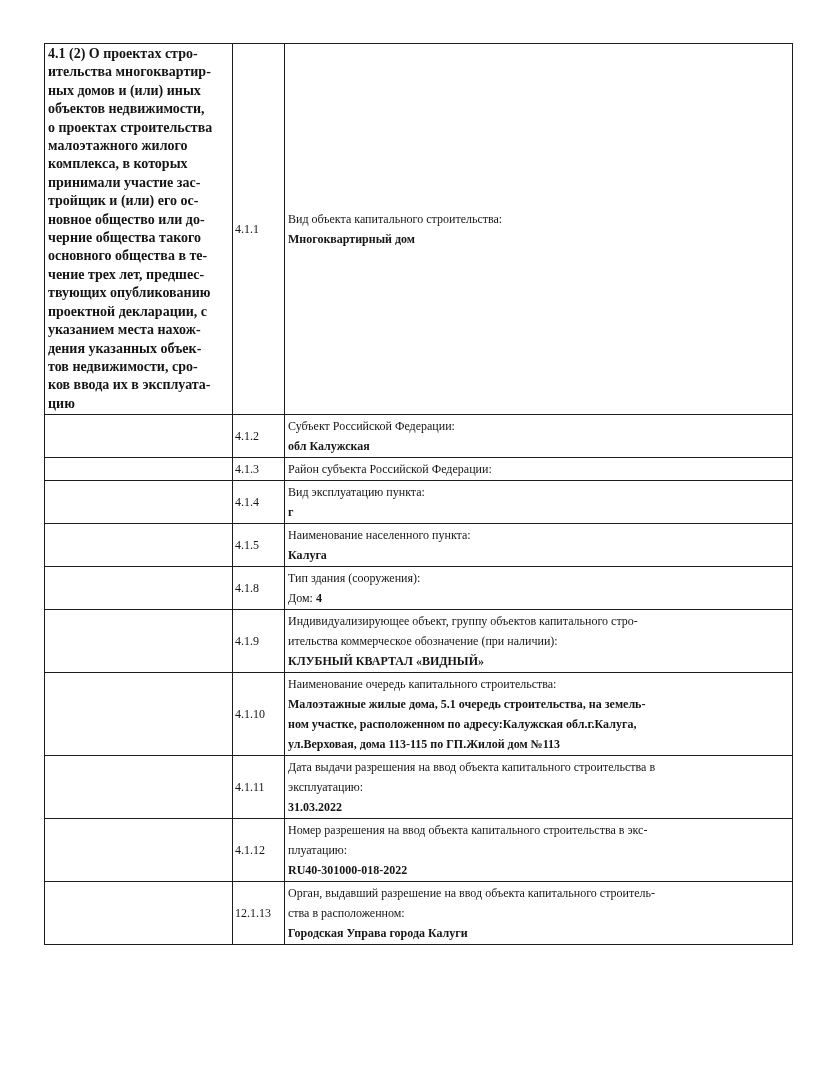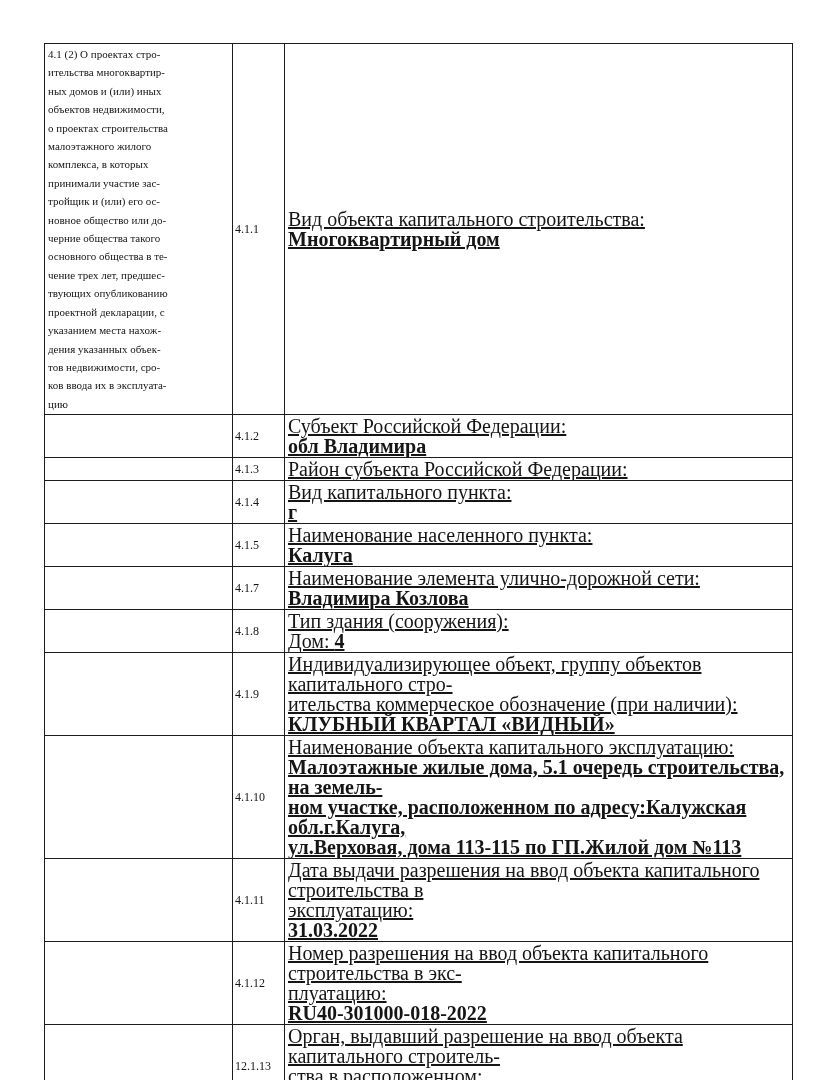--- a/index.html
+++ b/index.html
@@ -26,35 +26,35 @@
   table.doc-table td {
     border: 1px solid #1c1c1c;
     vertical-align: middle;
     overflow: hidden;
   }
   col.c-desc  { width: 188px; }
   col.c-code  { width: 52px;  }
   col.c-value { width: 508px; }
   td.desc {
     padding: 1px 2px 1px 3px;
-    font-size: 11px;
+    font-size: 14px;
     line-height: 18.4px;
     vertical-align: top;
     white-space: pre-line;
+    font-weight: bold;
   }
   td.code {
     padding: 1px 1px 1px 2px;
     font-size: 12px;
     line-height: 20px;
   }
   td.val {
     padding: 1px 4px 1px 3px;
-    font-size: 20px;
+    font-size: 12px;
     line-height: 20px;
-    text-decoration: underline;
   }
   .field-label {
     display: block;
     white-space: pre-line;
   }
   .value-line {
     display: block;
     white-space: pre-line;
   }
   .vbold {
@@ -97,53 +97,45 @@
     <td class="val">
       <span class="field-label">Вид объекта капитального строительства:</span>
       <span class="value-line"><span class="vprefix"></span><span class="vbold">Многоквартирный дом</span></span>
     </td>
   </tr>
         <tr>
     <td class="desc"></td>
     <td class="code">4.1.2</td>
     <td class="val">
       <span class="field-label">Субъект Российской Федерации:</span>
-      <span class="value-line"><span class="vprefix"></span><span class="vbold">обл Владимира</span></span>
+      <span class="value-line"><span class="vprefix"></span><span class="vbold">обл Калужская</span></span>
     </td>
   </tr>
         <tr>
     <td class="desc"></td>
     <td class="code">4.1.3</td>
     <td class="val">
       <span class="field-label">Район субъекта Российской Федерации:</span>
 
     </td>
   </tr>
         <tr>
     <td class="desc"></td>
     <td class="code">4.1.4</td>
     <td class="val">
-      <span class="field-label">Вид капитального пункта:</span>
+      <span class="field-label">Вид эксплуатацию пункта:</span>
       <span class="value-line"><span class="vprefix"></span><span class="vbold">г</span></span>
     </td>
   </tr>
         <tr>
     <td class="desc"></td>
     <td class="code">4.1.5</td>
     <td class="val">
       <span class="field-label">Наименование населенного пункта:</span>
       <span class="value-line"><span class="vprefix"></span><span class="vbold">Калуга</span></span>
-    </td>
-  </tr>
-        <tr>
-    <td class="desc"></td>
-    <td class="code">4.1.7</td>
-    <td class="val">
-      <span class="field-label">Наименование элемента улично-дорожной сети:</span>
-      <span class="value-line"><span class="vprefix"></span><span class="vbold">Владимира Козлова</span></span>
     </td>
   </tr>
         <tr>
     <td class="desc"></td>
     <td class="code">4.1.8</td>
     <td class="val">
       <span class="field-label">Тип здания (сооружения):</span>
       <span class="value-line"><span class="vprefix">Дом: </span><span class="vbold">4</span></span>
     </td>
   </tr>
@@ -153,21 +145,21 @@
     <td class="val">
       <span class="field-label">Индивидуализирующее объект, группу объектов капитального стро-
 ительства коммерческое обозначение (при наличии):</span>
       <span class="value-line"><span class="vprefix"></span><span class="vbold">КЛУБНЫЙ КВАРТАЛ «ВИДНЫЙ»</span></span>
     </td>
   </tr>
         <tr>
     <td class="desc"></td>
     <td class="code">4.1.10</td>
     <td class="val">
-      <span class="field-label">Наименование объекта капитального эксплуатацию:</span>
+      <span class="field-label">Наименование очередь капитального строительства:</span>
       <span class="value-line"><span class="vprefix"></span><span class="vbold">Малоэтажные жилые дома, 5.1 очередь строительства, на земель-
 ном участке, расположенном по адресу:Калужская обл.г.Калуга,
 ул.Верховая, дома 113-115 по ГП.Жилой дом №113</span></span>
     </td>
   </tr>
         <tr>
     <td class="desc"></td>
     <td class="code">4.1.11</td>
     <td class="val">
       <span class="field-label">Дата выдачи разрешения на ввод объекта капитального строительства в

